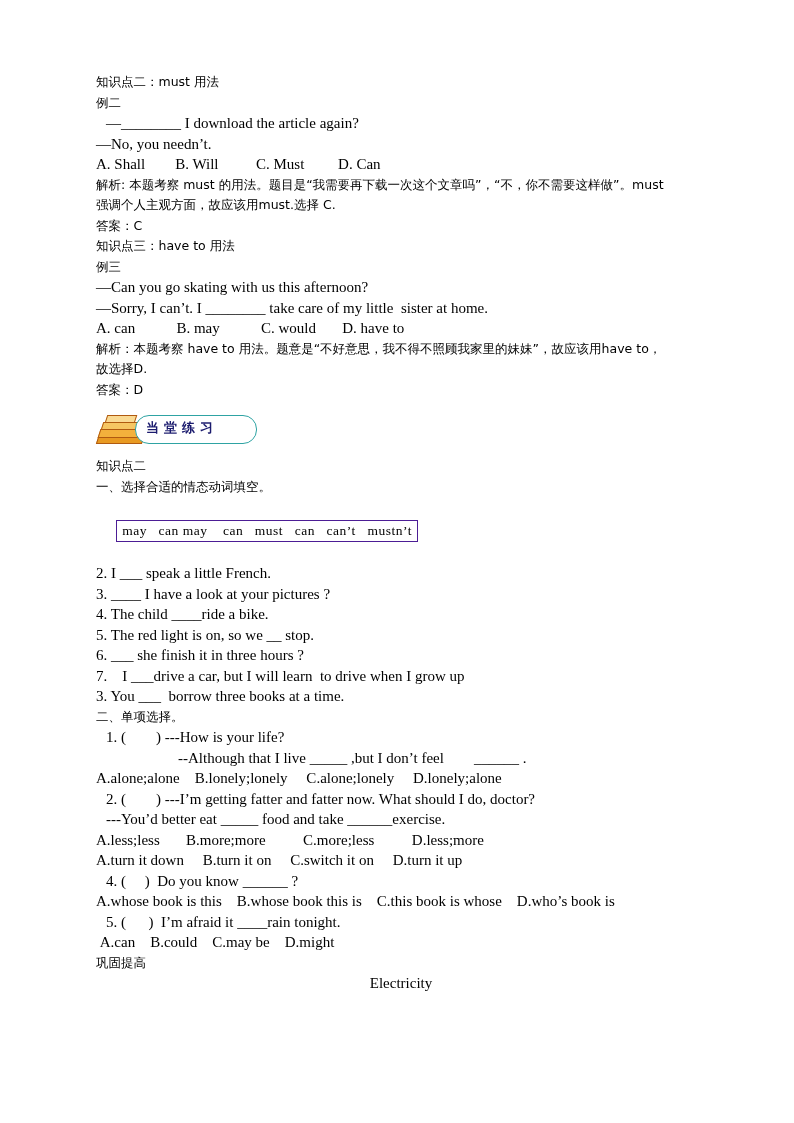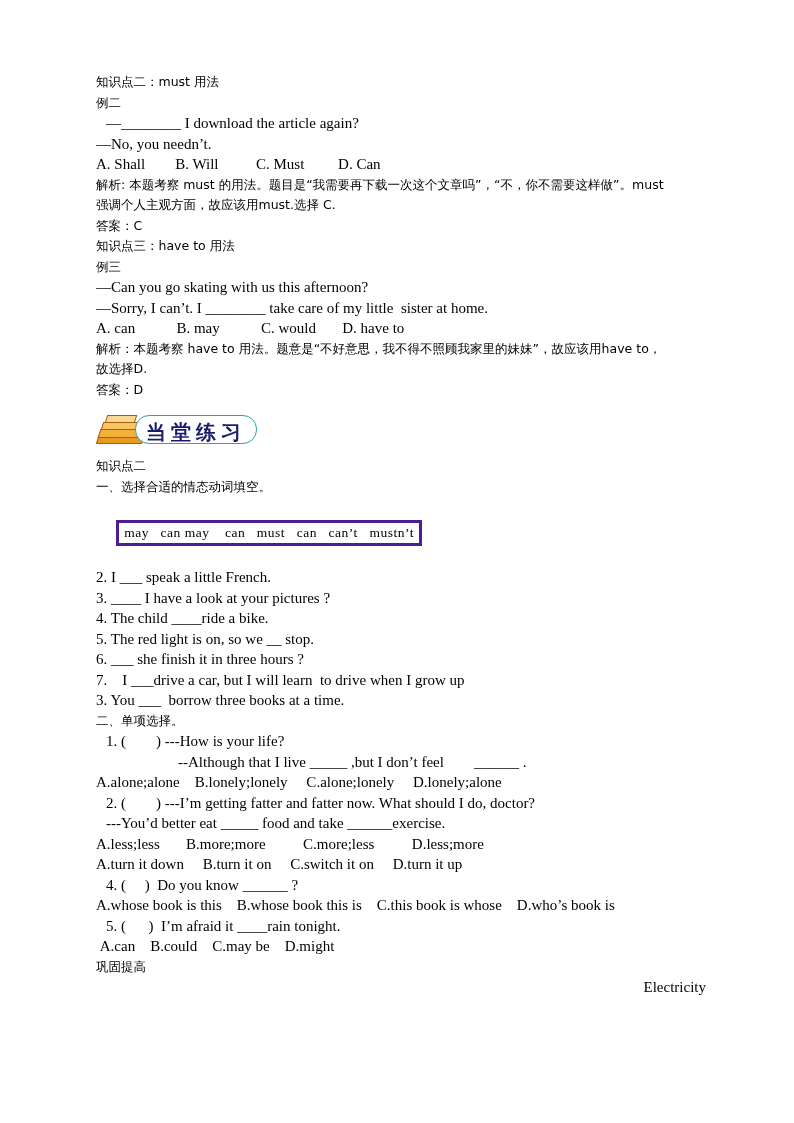--- a/index.html
+++ b/index.html
@@ -62,21 +62,21 @@
     height: 27px;
     border: 1.6px solid #2ea3a3;
     border-radius: 14px;
     background: #ffffff;
   }
   .banner-text {
     position: absolute;
     left: 50px;
     top: 6px;
     font-family: "DejaVu Sans", sans-serif;
-    font-size: 20px;
+    font-size: 13px;
     font-weight: bold;
     color: #1b1b6e;
     letter-spacing: 5px;
   }
   .banner-icon {
     position: absolute;
     left: 0px;
     top: 0px;
     width: 48px;
     height: 33px;
@@ -87,32 +87,32 @@
     border: 1.4px solid #b05a10;
     box-sizing: border-box;
   }
   .bk1 { left: 3px;  top: 16px; width: 42px; height: 9px;  background: #f3b13c; transform: skewX(-18deg); }
   .bk2 { left: 6px;  top: 9px;  width: 36px; height: 8px;  background: #f6c663; transform: skewX(-18deg); }
   .bk3 { left: 10px; top: 2px;  width: 30px; height: 8px;  background: #fada93; transform: skewX(-18deg); }
   .bk4 { left: 1px;  top: 24px; width: 46px; height: 7px;  background: #e89a22; transform: skewX(-18deg); }
 
   .fillbox {
     display: inline-block;
-    border: 3px solid #4c1d95;
+    border: 1px solid #4c1d95;
     padding: 1px 5px 2px 5px;
     margin-top: 2px;
     margin-bottom: 1px;
     font-family: "Liberation Serif", serif;
     font-size: 13.5px;
     line-height: 17px;
     letter-spacing: 0.5px;
     text-align: right;
   }
   .centered {
-    text-align: right;
+    text-align: center;
     width: 610px;
   }
 </style>
 </head>
 <body>
 
 <div class="page">
   <div class="content">
 
     <div class="line cn">知识点二：must 用法</div>

